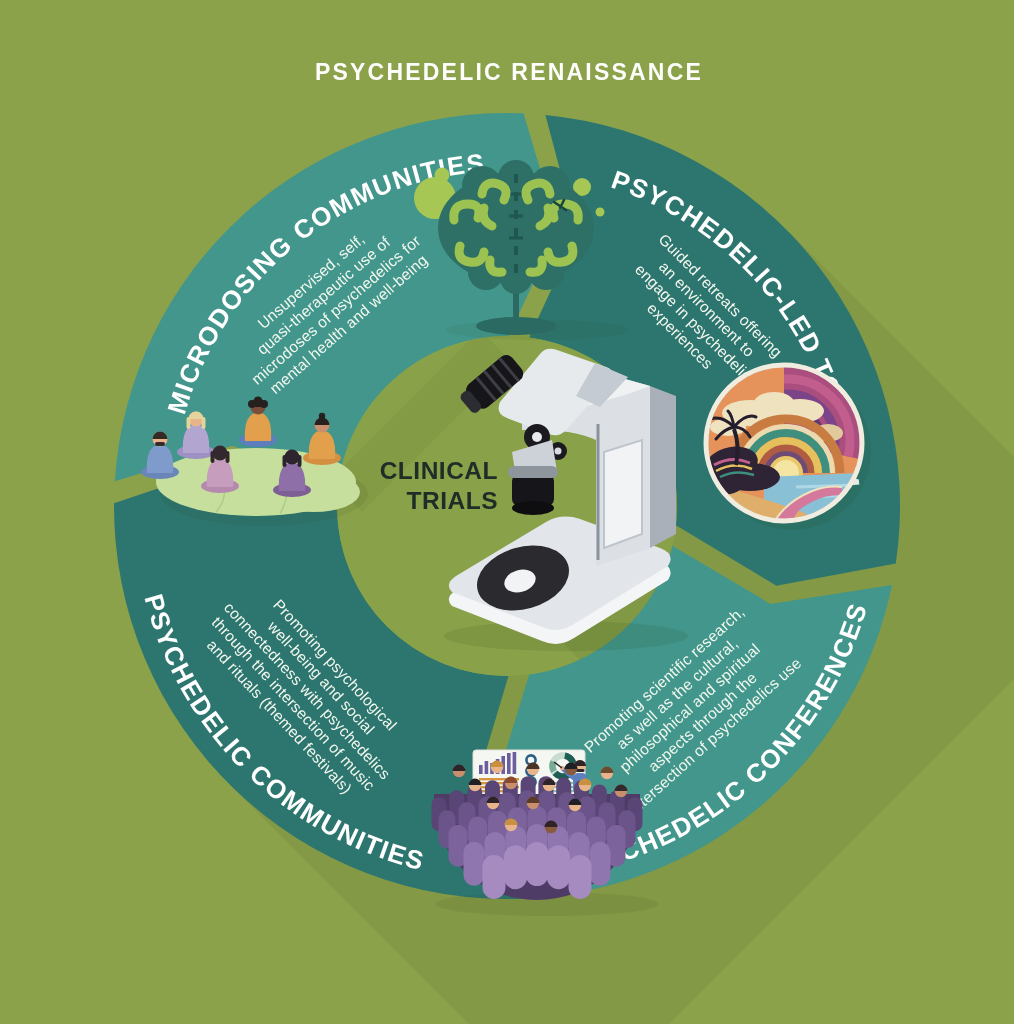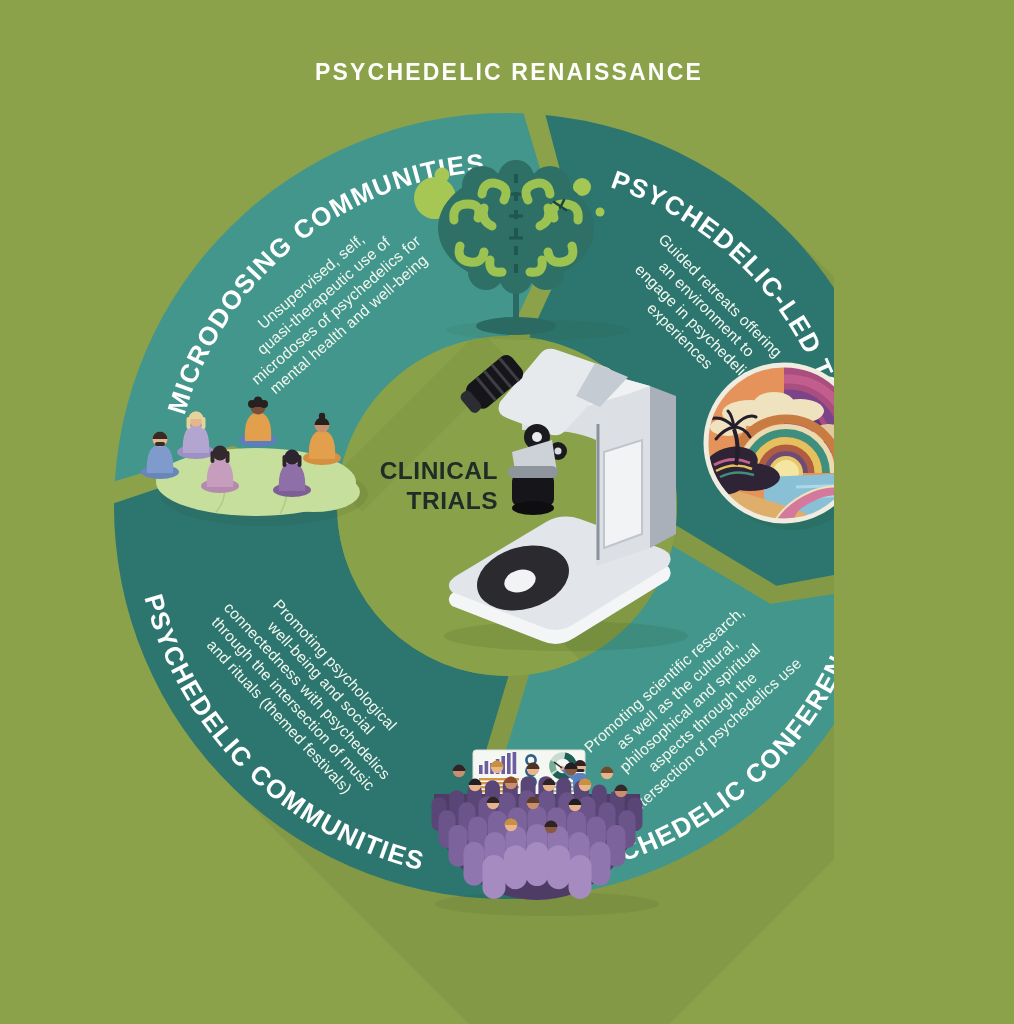--- a/index.html
+++ b/index.html
@@ -1,16 +1,16 @@
 <!DOCTYPE html>
 <html><head>
 <meta charset="utf-8">
 <style>
   html,body{margin:0;padding:0;background:#8BA24B;}
-  .stage{position:relative;width:834px;height:1024px;overflow:hidden;font-family:"Liberation Sans",sans-serif;}
+  .stage{position:relative;width:1014px;height:1024px;overflow:hidden;font-family:"Liberation Sans",sans-serif;}
   svg{display:block;}
   .main-title{font-family:"Liberation Sans",sans-serif;font-weight:700;font-size:23px;letter-spacing:2.2px;fill:#FDFDFB;}
   .arc-title{font-family:"Liberation Sans",sans-serif;font-weight:700;font-size:26px;letter-spacing:1.4px;fill:#FFFFFF;}
   .desc{font-family:"Liberation Sans",sans-serif;font-weight:400;font-size:15.5px;letter-spacing:0.2px;fill:#F3F8EF;}
   .center-label{font-family:"Liberation Sans",sans-serif;font-weight:700;font-size:24.5px;letter-spacing:0.5px;fill:#1F2D28;}
 </style>
 </head>
 <body>
 
 <div class="stage">

